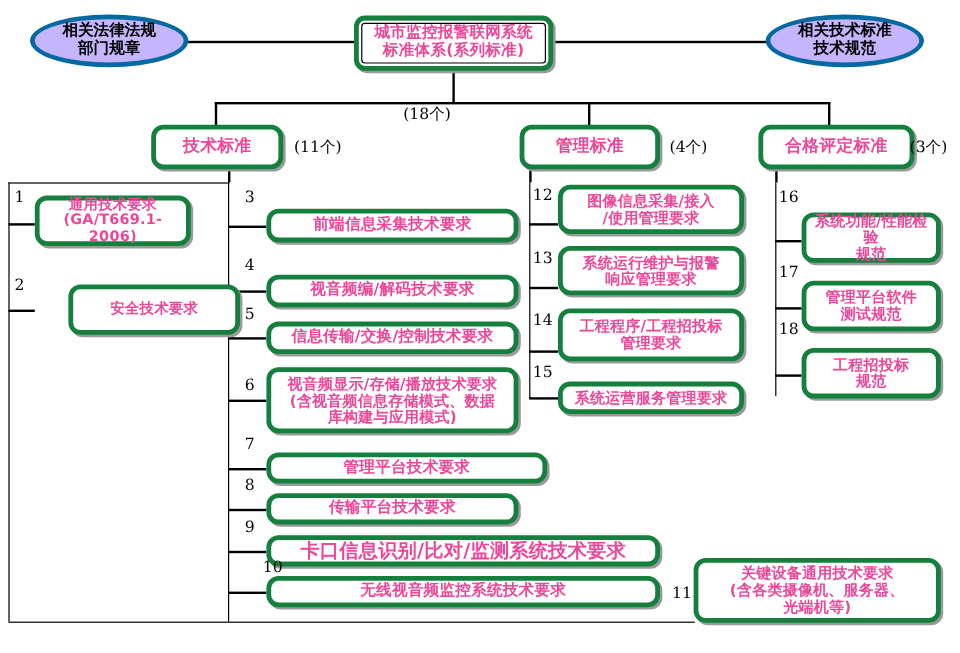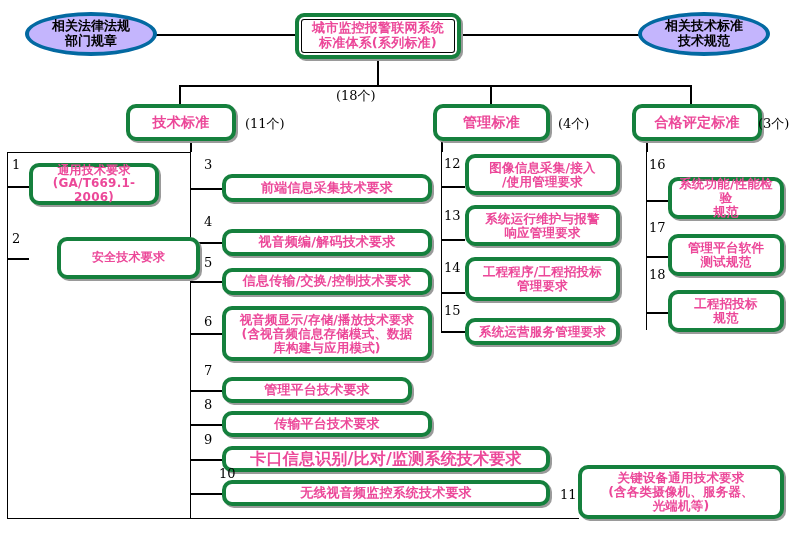--- a/index.html
+++ b/index.html
@@ -163,21 +163,21 @@
   </div>
 
   <div class="num" style="left:204px;top:315px;">6</div>
   <div class="node" style="left:222px;top:306px;width:210px;height:55px;font-size:12.5px;">
     <span class="txt">视音频显示/存储/播放技术要求
 (含视音频信息存储模式、数据
 库构建与应用模式)</span>
   </div>
 
   <div class="num" style="left:204px;top:364px;">7</div>
-  <div class="node" style="left:222px;top:377px;width:190px;height:26px;font-size:13px;">
+  <div class="node" style="left:222px;top:377px;width:234px;height:26px;font-size:13px;">
     <span class="txt">管理平台技术要求</span>
   </div>
 
   <div class="num" style="left:204px;top:398px;">8</div>
   <div class="node" style="left:222px;top:411px;width:210px;height:26px;font-size:13px;">
     <span class="txt">传输平台技术要求</span>
   </div>
 
   <div class="num" style="left:204px;top:433px;">9</div>
   <div class="node" style="left:222px;top:446px;width:328px;height:26px;font-size:16px;">

